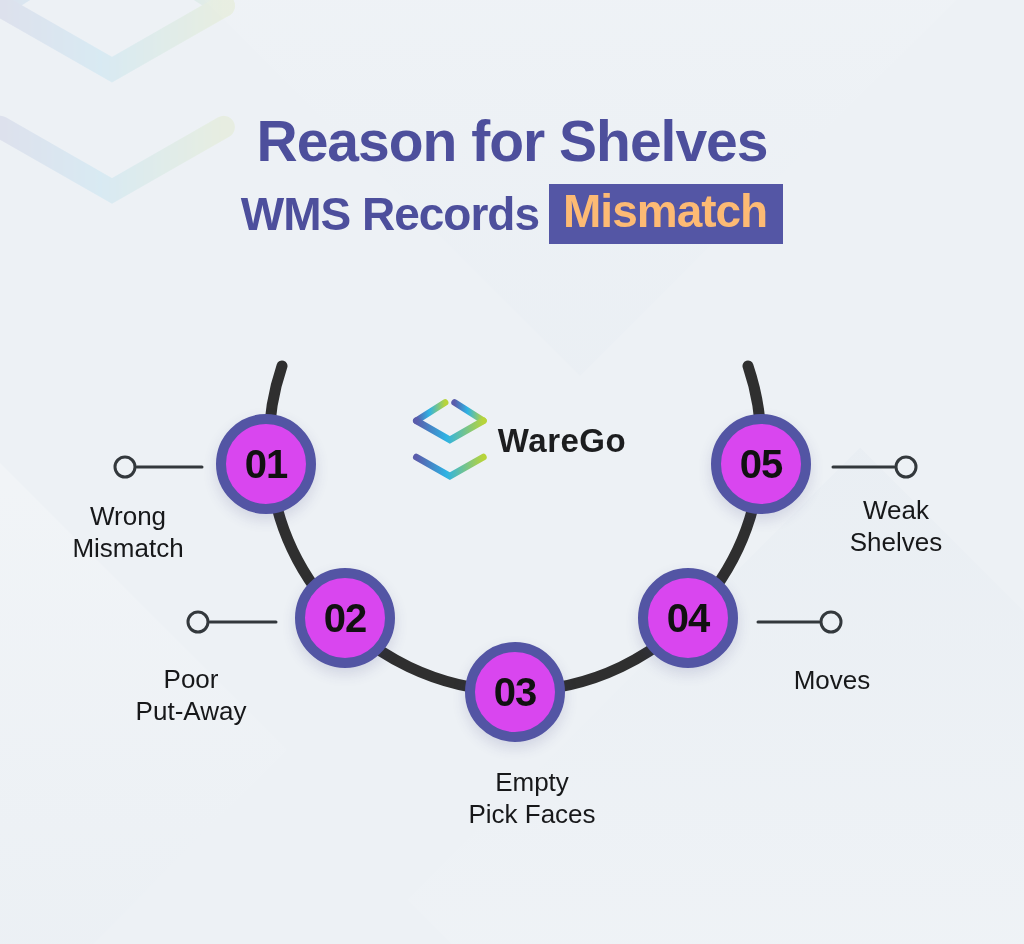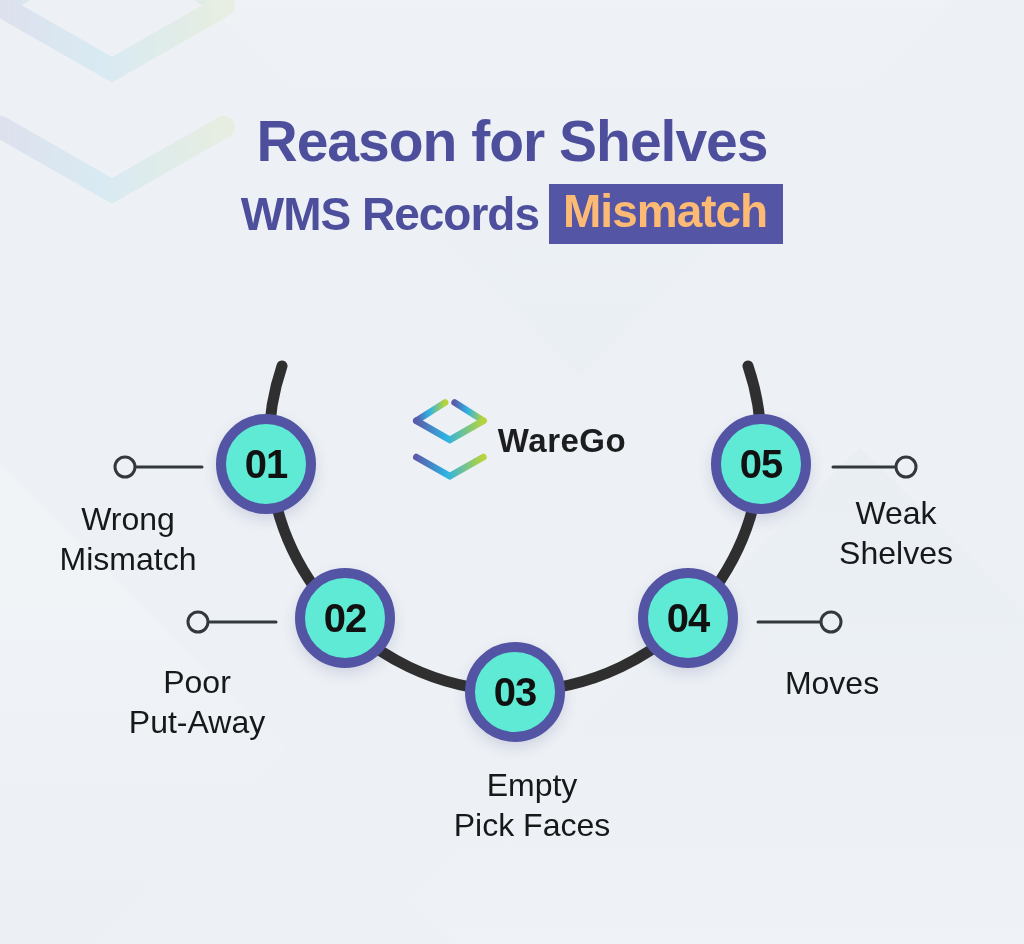--- a/index.html
+++ b/index.html
@@ -30,33 +30,33 @@
   }
   .hl{
     background:#5456a5;color:#fdba74;display:inline-block;
     padding:4px 16px 10px 14px;line-height:1;
   }
   
   .lines{position:absolute;left:0;top:0;z-index:1;}
   
   .node{
     position:absolute;width:80px;height:80px;border-radius:50%;
-    background:#5eead4;border:10px solid #5355a4;z-index:2;
+    background:#d946ef;border:10px solid #5355a4;z-index:2;
     display:flex;align-items:center;justify-content:center;
     font-weight:bold;font-size:40px;letter-spacing:-1px;color:#111111;
     box-shadow:0 6px 14px rgba(62,64,130,.16);
   }
   .n1{left:216px;top:414px;} .n2{left:295px;top:568px;} .n3{left:465px;top:642px;}
   .n4{left:638px;top:568px;} .n5{left:711px;top:414px;text-align:right;}
   
   .rlabel{
     position:absolute;transform:translateX(-50%);text-align:center;z-index:2;
-    font-size:32px;font-weight:500;color:#17181a;line-height:1.24;white-space:nowrap;
+    font-size:26px;font-weight:500;color:#17181a;line-height:1.24;white-space:nowrap;
   }
-  .l1{left:128px;top:500px;} .l2{left:197px;top:663px;text-align:center;} .l3{left:532px;top:766px;}
+  .l1{left:128px;top:500px;} .l2{left:191px;top:663px;text-align:center;} .l3{left:532px;top:766px;}
   .l4{left:832px;top:664px;} .l5{left:896px;top:494px;}
   
   .logo{
     position:absolute;left:514px;top:392px;transform:translateX(-50%);
     display:flex;flex-direction:row;align-items:center;z-index:2;
   }
   .logo-text{margin-top:7px;font-size:33px;font-weight:bold;color:#1c1d1f;letter-spacing:.5px;}
 </style>
 </head>
 <body>

